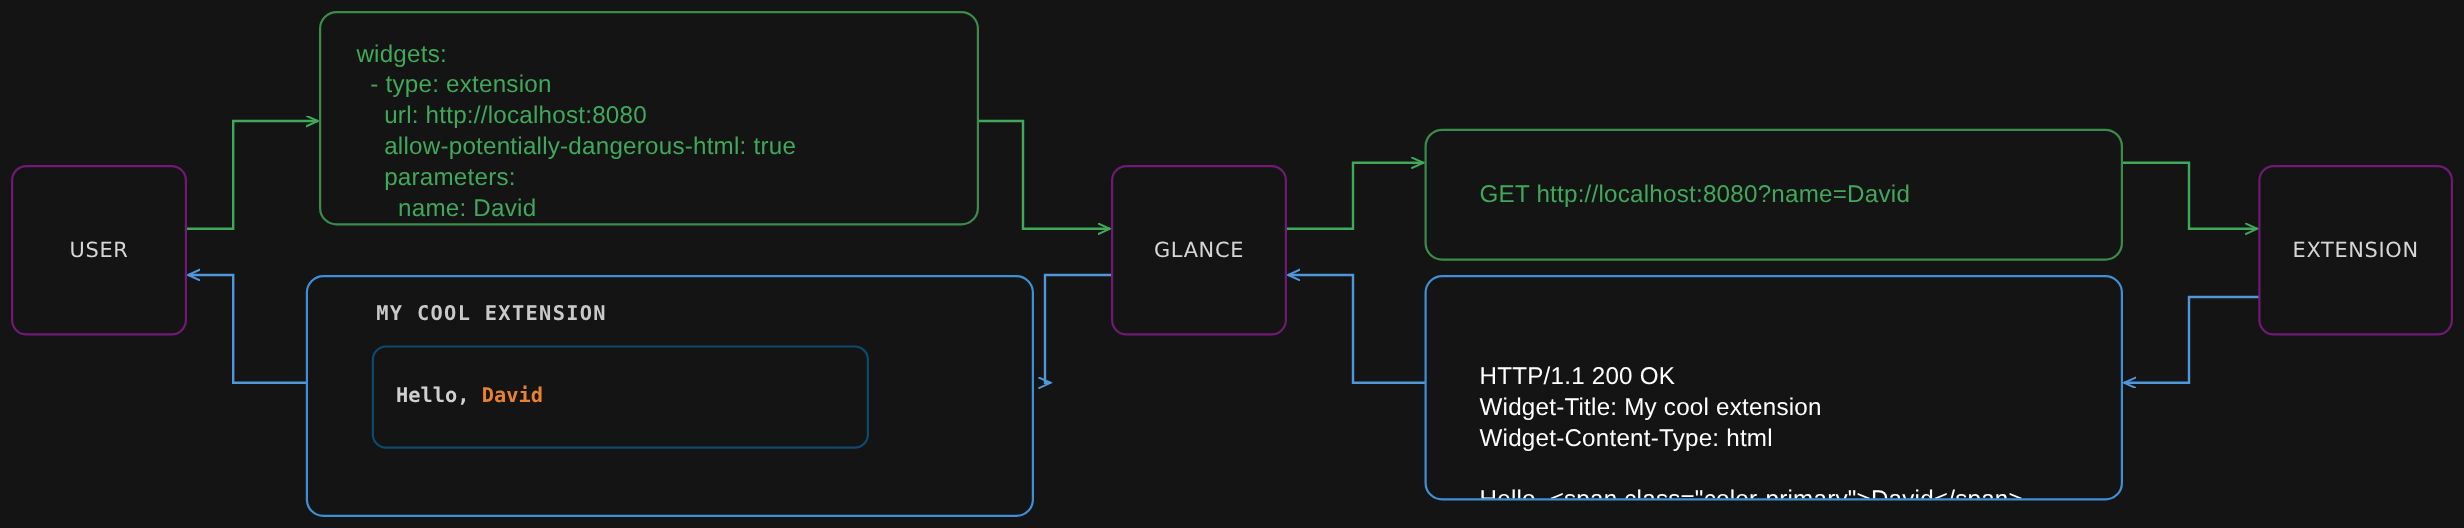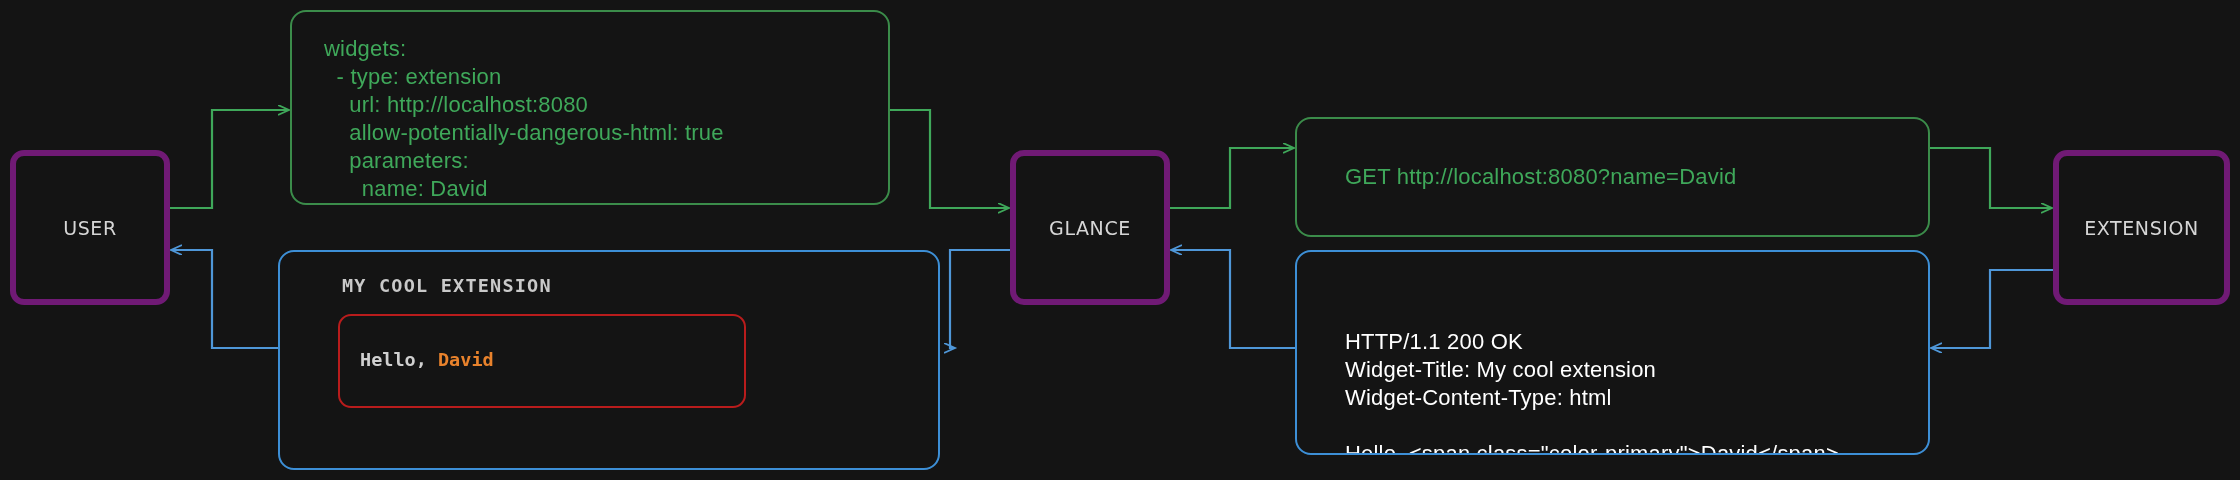--- a/index.html
+++ b/index.html
@@ -23,21 +23,21 @@
     position: absolute;
     left: 0;
     top: 0;
     width: 2240px;
     height: 480px;
     pointer-events: none;
   }
   .node {
     position: absolute;
     box-sizing: border-box;
-    border: 6px solid #701a75;
+    border: 2px solid #701a75;
     border-radius: 14px;
     background: #141414;
     display: flex;
     align-items: center;
     justify-content: center;
   }
   .node-label {
     color: #d6d6d6;
     font-family: "DejaVu Sans", sans-serif;
     font-size: 19px;
@@ -84,24 +84,24 @@
     color: #c9c9c9;
     font-family: "DejaVu Sans Mono", monospace;
     font-size: 18.5px;
     letter-spacing: 1.2px;
     white-space: nowrap;
   }
   #widget-body {
     position: absolute;
     left: 58px;
     top: 62px;
-    width: 408px;
+    width: 452px;
     height: 94px;
     box-sizing: border-box;
-    border: 2px solid #b91c1c;
+    border: 2px solid #0c4a6e;
     border-radius: 13px;
     background: #141414;
   }
   #widget-body-text {
     position: absolute;
     left: 20px;
     top: 33px;
     font-family: "DejaVu Sans Mono", monospace;
     font-size: 18.5px;
     color: #d0d0d0;

